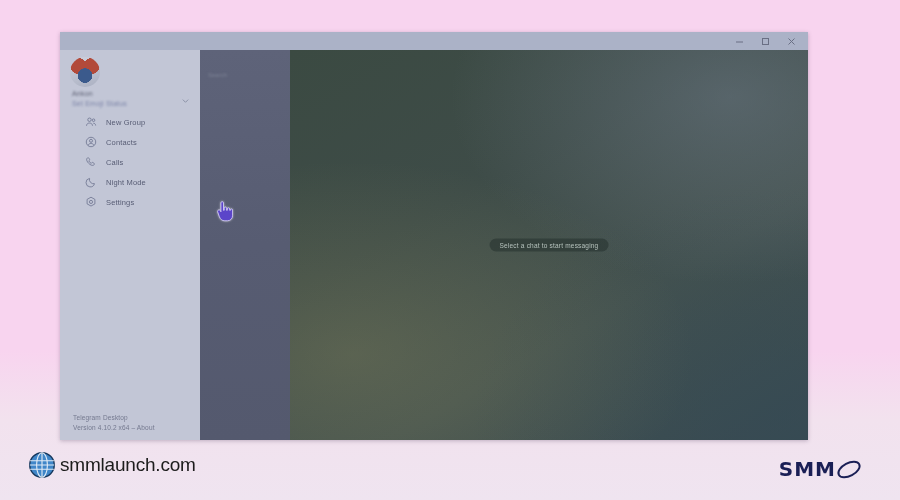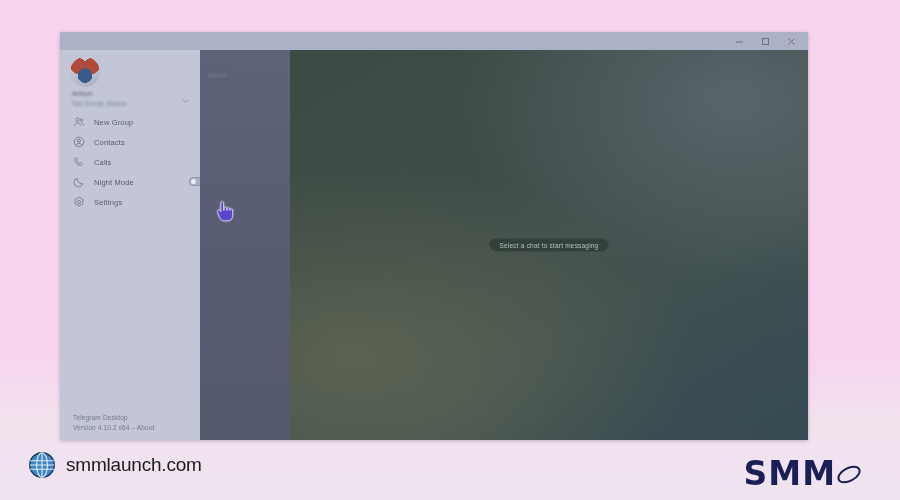--- a/index.html
+++ b/index.html
@@ -57,21 +57,21 @@
     filter:blur(.9px);letter-spacing:.2px;
   }
   #ustatus{
     position:absolute;left:12px;top:50px;font-size:7px;color:#7c84a8;
     filter:blur(.9px);letter-spacing:.2px;
   }
   #chev{
     position:absolute;right:10px;top:46px;width:9px;height:9px;color:#878da3;
   }
   
-  #menu{position:absolute;left:0;top:62px;width:156px;}
+  #menu{position:absolute;left:12px;top:62px;width:156px;}
   .mi{
     position:relative;display:flex;align-items:center;height:20px;
     padding-left:13px;gap:9px;
   }
   .mi .ic{width:12px;height:12px;display:block;color:#6f7490;flex:none;
           filter:blur(.35px);}
   .mi .lb{font-size:7.5px;color:#575c74;filter:blur(.5px);letter-spacing:.15px;}
   .mi.active{
     background:linear-gradient(180deg,#fbfbfd 0%,#f4f4f8 100%);
     height:21px;
@@ -118,32 +118,32 @@
   }
   #pill{
     position:absolute;left:50%;top:50%;transform:translate(-50%,-50%);
     background:rgba(26,38,36,.42);
     border-radius:9px;padding:3px 10px;
     font-size:6.5px;color:#b6c2bd;white-space:nowrap;
     filter:blur(.45px);letter-spacing:.2px;
   }
   
   #brand-left{
-    position:absolute;left:28px;top:451px;display:flex;align-items:center;gap:10px;
+    position:absolute;left:28px;top:451px;display:flex;align-items:center;gap:4px;
   }
   #globe{width:28px;height:28px;display:block;flex:none;}
   #brand-left span{
     font-size:19px;color:#1c1c1c;letter-spacing:-.2px;
   }
   #brand-right{
     position:absolute;right:38px;top:454px;
     display:flex;align-items:center;
   }
   #brand-right .lg{
-    font-size:33px;font-weight:bold;color:#1a1f55;letter-spacing:1px;
+    font-size:20px;font-weight:bold;color:#1a1f55;letter-spacing:1px;
     font-family:"DejaVu Sans", sans-serif;
   }
   #brand-right svg{display:block;}
 </style>
 </head>
 <body>
 
 <div id="page">
 
   <div id="window">

